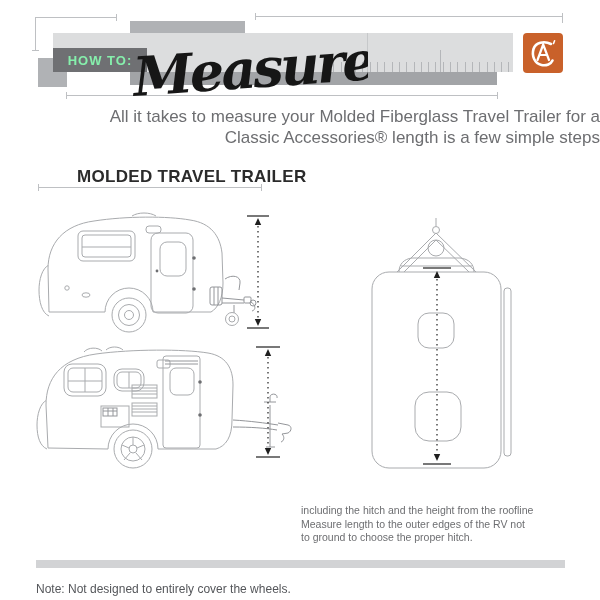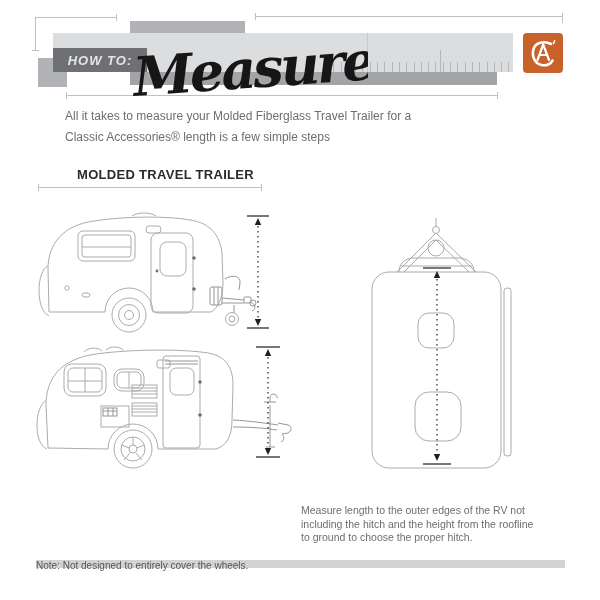--- a/index.html
+++ b/index.html
@@ -6,41 +6,41 @@
   .page{position:relative;width:600px;height:600px;background:#ffffff;overflow:hidden;
         font-family:"Liberation Sans",sans-serif;}
 
   
   .hline{position:absolute;background:#bec0c3;}
   .bar{position:absolute;}
   .bar-light{background:#dcddde;}
   .bar-med{background:#b0b2b5;}
   .bar-med2{background:#a2a4a7;}
   .howto{position:absolute;left:53px;top:48px;width:94px;height:24px;background:#6f7073;
-         color:#e5e5e5;font-size:13px;font-weight:bold;letter-spacing:1px;
-         display:flex;align-items:center;justify-content:center;font-style:italic;}
+         color:#86efac;font-size:13px;font-weight:bold;letter-spacing:1px;
+         display:flex;align-items:center;justify-content:center;}
   .ruler-ticks{position:absolute;left:326px;top:62px;width:183px;height:10px;
          background:repeating-linear-gradient(90deg,#b4b6b9 0 1px,transparent 1px 7.3px);}
   .ruler-tick-tall{position:absolute;left:440px;top:50px;width:1px;height:22px;background:#b4b6b9;}
   .ruler-divider{position:absolute;left:367px;top:33px;width:1px;height:39px;background:#c6c8ca;}
   .measure-script{position:absolute;left:128px;top:30px;width:240px;height:80px;}
   .measure-script text{font-family:"DejaVu Serif",serif;font-style:italic;font-weight:bold;
          font-size:54px;fill:#161616;letter-spacing:-3px;}
   .logo{position:absolute;left:523px;top:33px;width:40px;height:40px;background:#c9612a;
         border-radius:4px;display:flex;align-items:center;justify-content:center;}
 
   
-  .intro{position:absolute;left:65px;top:106px;width:535px;text-align:left;
-         color:#6d6e71;font-size:12px;line-height:21px;}
-  .section-heading{position:absolute;left:77px;top:167px;color:#2b2b2b;font-size:13px;
+  .intro{position:absolute;left:65px;top:106px;width:535px;text-align:right;
+         color:#6d6e71;font-size:17px;line-height:21px;}
+  .section-heading{position:absolute;left:77px;top:167px;color:#2b2b2b;font-size:17px;
          font-weight:bold;letter-spacing:0.3px;}
   .caption{position:absolute;left:301px;top:504px;width:260px;color:#6d6e71;
          font-size:10.5px;line-height:13.5px;}
   .footer-bar{position:absolute;left:36px;top:560px;width:529px;height:8px;background:#d2d3d5;}
-  .note{position:absolute;left:36px;top:560px;color:#54565a;font-size:10px;}
+  .note{position:absolute;left:36px;top:582px;color:#54565a;font-size:12px;}
 
   .diagram{position:absolute;left:20px;top:195px;width:560px;height:295px;}
   svg .art{stroke:#a9abae;fill:none;stroke-width:1;}
   svg .artf{stroke:#a9abae;fill:#ffffff;stroke-width:1;}
   svg .art2{stroke:#94969a;fill:none;stroke-width:1;}
   svg .dot{fill:#6d6e71;stroke:none;}
   svg .dim{stroke:#1f1f1f;stroke-width:1.2;fill:none;}
   svg .dimdash{stroke:#1f1f1f;stroke-width:1.2;fill:none;stroke-dasharray:1.5 3.5;}
   svg .dimarrow{fill:#1f1f1f;stroke:none;}
 </style>
@@ -200,21 +200,21 @@
     <g>
       <line class="dim" x1="403" y1="73" x2="431" y2="73"></line>
       <polygon class="dimarrow" points="417,76 413.8,83 420.2,83"></polygon>
       <line class="dimdash" x1="417" y1="84" x2="417" y2="258"></line>
       <polygon class="dimarrow" points="417,266 413.8,259 420.2,259"></polygon>
       <line class="dim" x1="403" y1="269" x2="431" y2="269"></line>
     </g>
   </svg>
 
   <div class="caption">
+    <div>including the hitch and the height from the roofline</div>
     <div>Measure length to the outer edges of the RV not</div>
-    <div>including the hitch and the height from the roofline</div>
     <div>to ground to choose the proper hitch.</div>
   </div>
 
   <div class="footer-bar"></div>
   <div class="note">Note: Not designed to entirely cover the wheels.</div>
 
 </div>
 
 </body></html>

